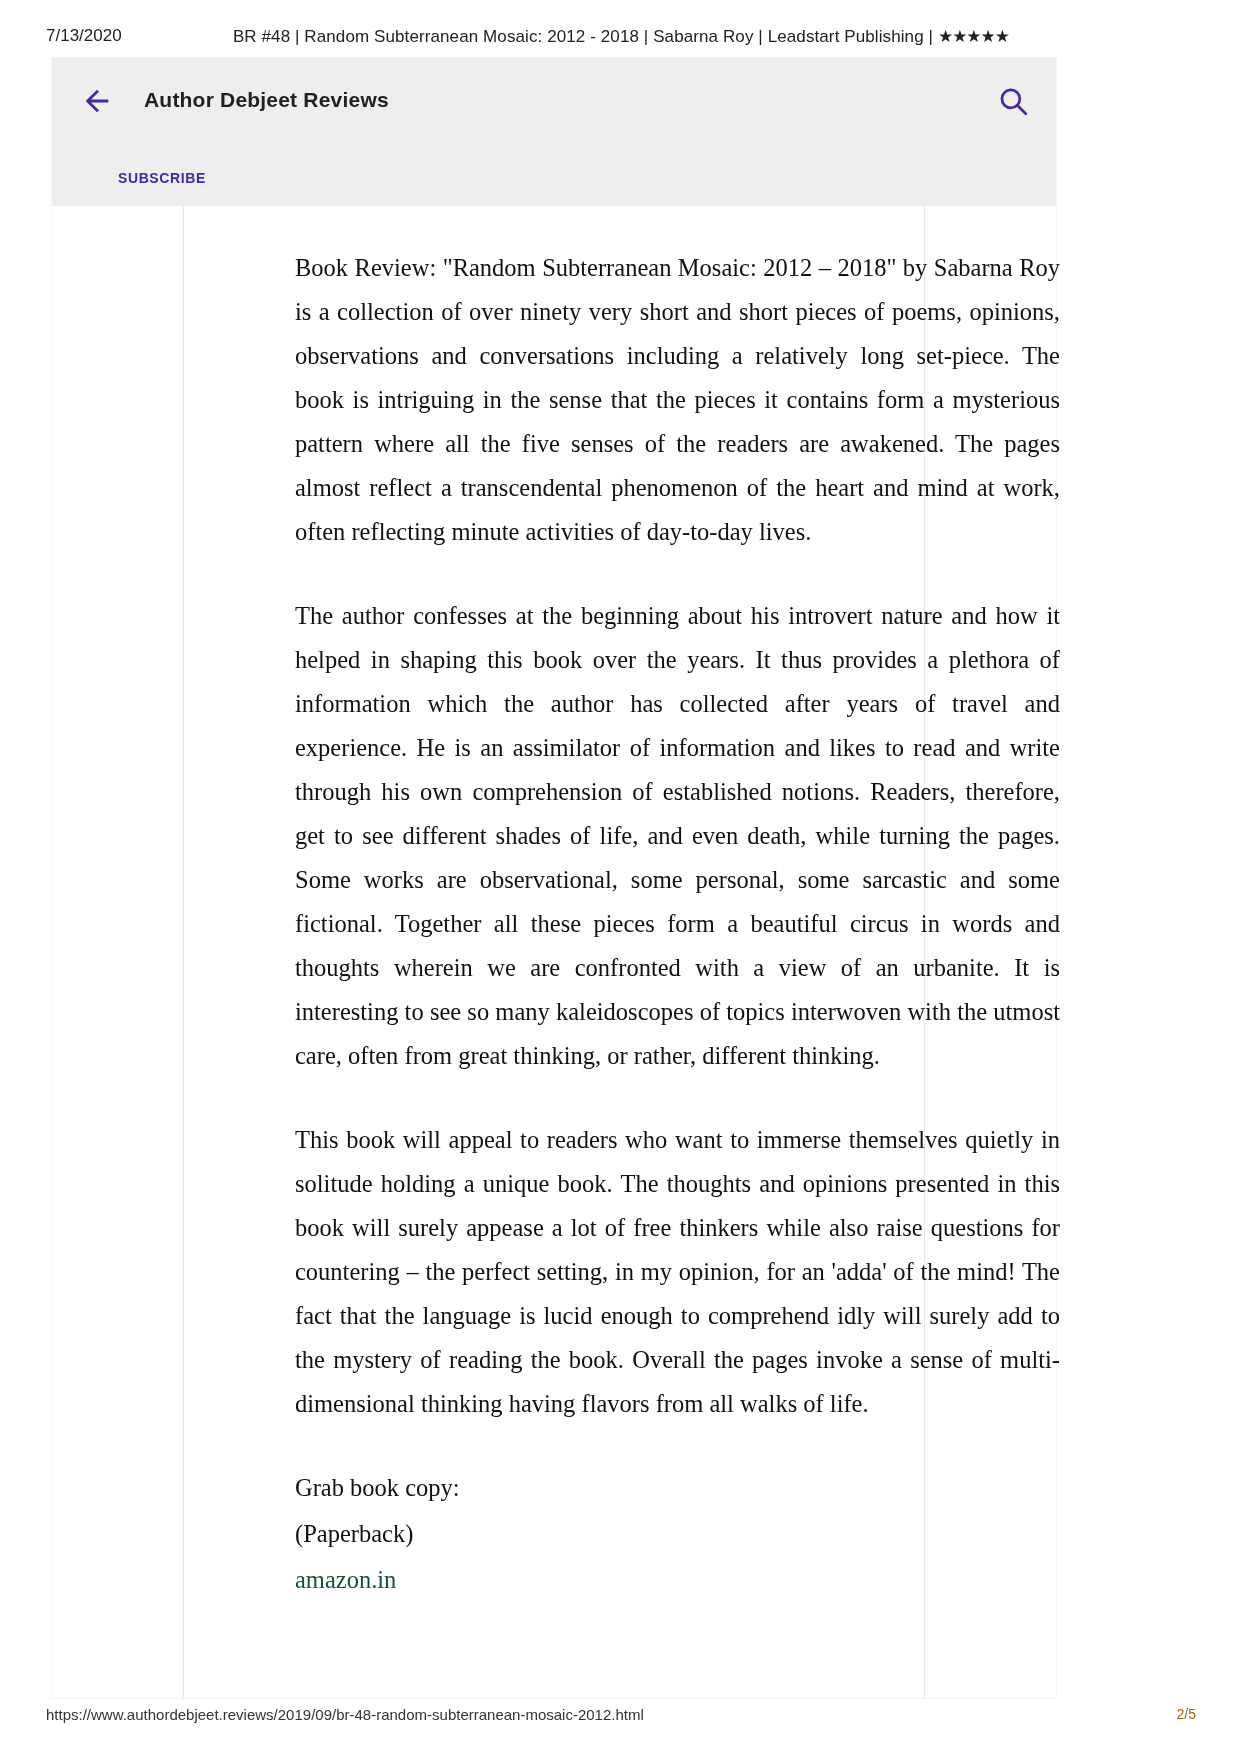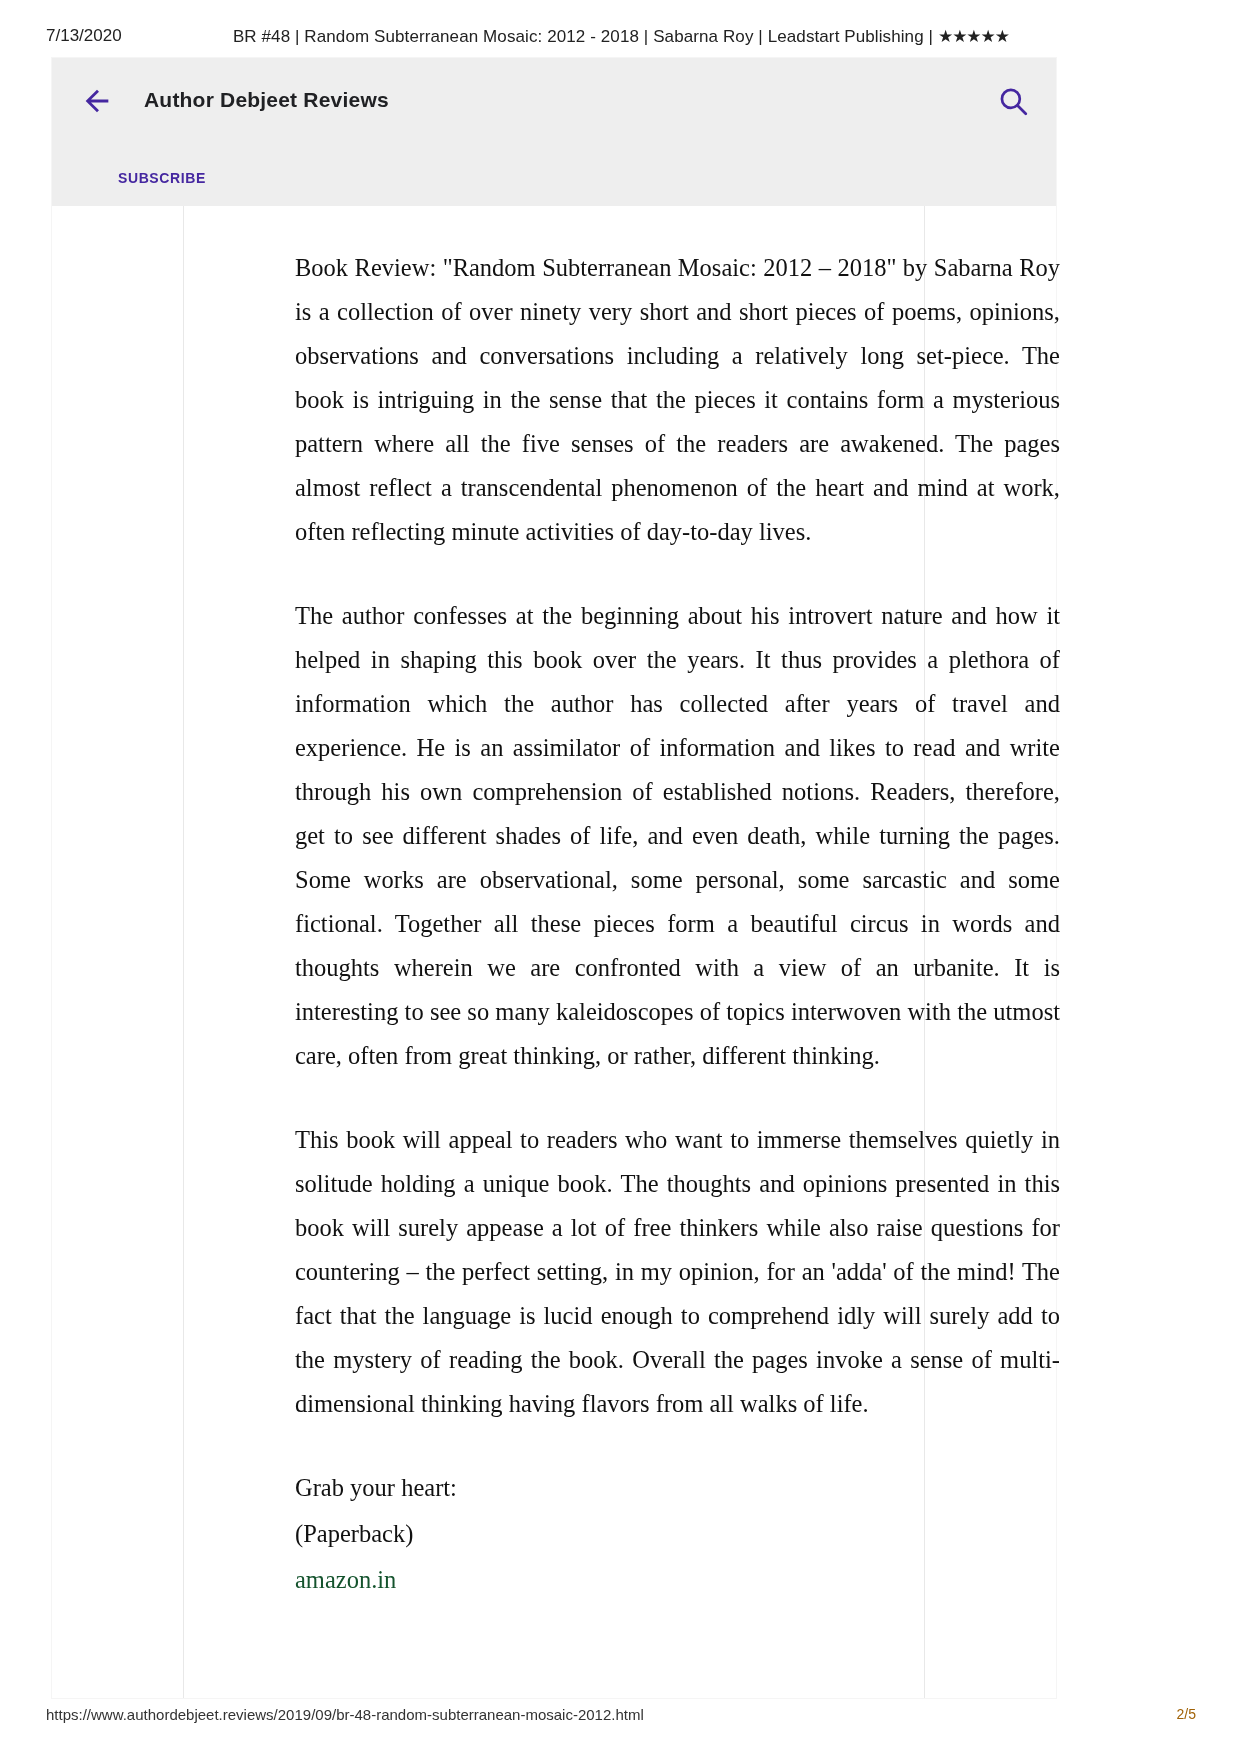--- a/index.html
+++ b/index.html
@@ -243,21 +243,21 @@
     </div>
 
     <div class="subscribe">
       <div class="subscribe-link">SUBSCRIBE</div>
     </div>
 
     <div class="article">
       <p><span class="lead-label">Book Review:</span><span> "Random Subterranean Mosaic: 2012 – 2018" by Sabarna Roy is a collection of over ninety very short and short pieces of poems, opinions, observations and conversations including a relatively long set-piece. The book is intriguing in the sense that the pieces it contains form a mysterious pattern where all the five senses of the readers are awakened. The pages almost reflect a transcendental phenomenon of the heart and mind at work, often reflecting minute activities of day-to-day lives.</span></p>
       <p>The author confesses at the beginning about his introvert nature and how it helped in shaping this book over the years. It thus provides a plethora of information which the author has collected after years of travel and experience. He is an assimilator of information and likes to read and write through his own comprehension of established notions. Readers, therefore, get to see different shades of life, and even death, while turning the pages. Some works are observational, some personal, some sarcastic and some fictional. Together all these pieces form a beautiful circus in words and thoughts wherein we are confronted with a view of an urbanite. It is interesting to see so many kaleidoscopes of topics interwoven with the utmost care, often from great thinking, or rather, different thinking.</p>
       <p>This book will appeal to readers who want to immerse themselves quietly in solitude holding a unique book. The thoughts and opinions presented in this book will surely appease a lot of free thinkers while also raise questions for countering – the perfect setting, in my opinion, for an 'adda' of the mind! The fact that the language is lucid enough to comprehend idly will surely add to the mystery of reading the book. Overall the pages invoke a sense of multi-dimensional thinking having flavors from all walks of life.</p>
-      <p class="tight">Grab your heart:</p>
+      <p class="tight">Grab book copy:</p>
       <p class="tight">(Paperback)</p>
       <p class="tight"><a class="link" href="#">amazon.in</a></p>
     </div>
 
   </div>
 
   <div class="footer">
     <div class="footer-url">https://www.authordebjeet.reviews/2019/09/br-48-random-subterranean-mosaic-2012.html</div>
     <div class="footer-page">2/5</div>
   </div>

